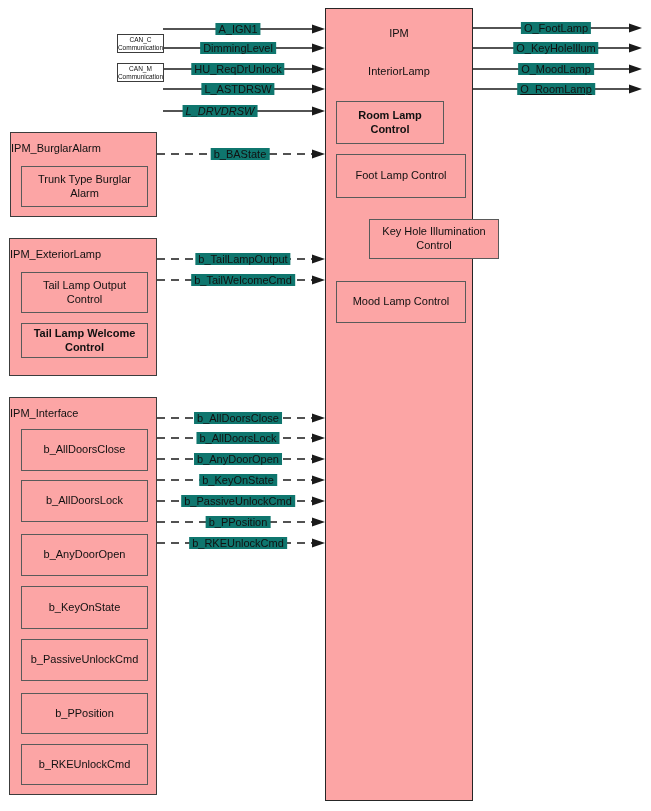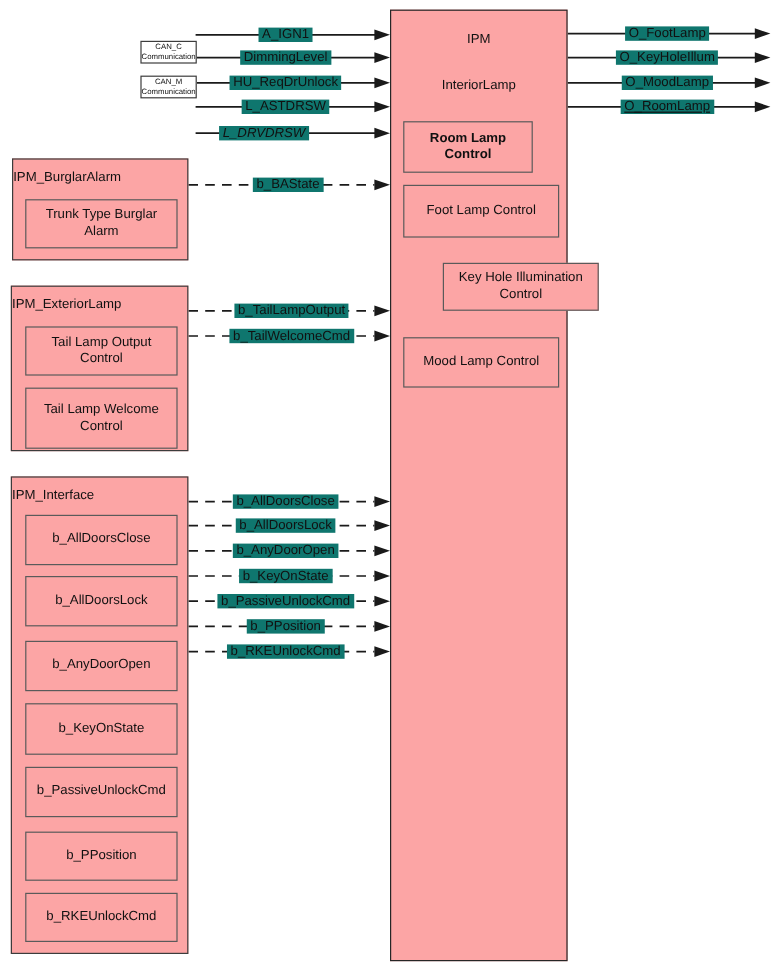--- a/index.html
+++ b/index.html
@@ -138,21 +138,21 @@
   </div>
 
   <div class="box" style="left:10px;top:132px;width:147px;height:85px;">
     <div class="blocktitle" style="top:9px;">IPM_BurglarAlarm</div>
     <div class="box inner" style="left:10px;top:33px;width:127px;height:41px;">Trunk Type Burglar Alarm</div>
   </div>
 
   <div class="box" style="left:9px;top:238px;width:148px;height:138px;">
     <div class="blocktitle" style="top:9px;">IPM_ExteriorLamp</div>
     <div class="box inner" style="left:11px;top:33px;width:127px;height:41px;">Tail Lamp Output Control</div>
-    <div class="box inner" style="left:11px;top:84px;width:127px;height:51px;">Tail Lamp Welcome Control</div>
+    <div class="box inner" style="left:11px;top:84px;width:127px;height:35px;font-weight:bold;">Tail Lamp Welcome Control</div>
   </div>
 
   <div class="box" style="left:9px;top:397px;width:148px;height:398px;">
     <div class="blocktitle" style="top:9px;">IPM_Interface</div>
     <div class="box inner" style="left:11px;top:31px;width:127px;height:42px;">b_AllDoorsClose</div>
     <div class="box inner" style="left:11px;top:82px;width:127px;height:42px;">b_AllDoorsLock</div>
     <div class="box inner" style="left:11px;top:136px;width:127px;height:42px;">b_AnyDoorOpen</div>
     <div class="box inner" style="left:11px;top:188px;width:127px;height:43px;">b_KeyOnState</div>
     <div class="box inner" style="left:11px;top:241px;width:127px;height:42px;">b_PassiveUnlockCmd</div>
     <div class="box inner" style="left:11px;top:295px;width:127px;height:41px;">b_PPosition</div>

